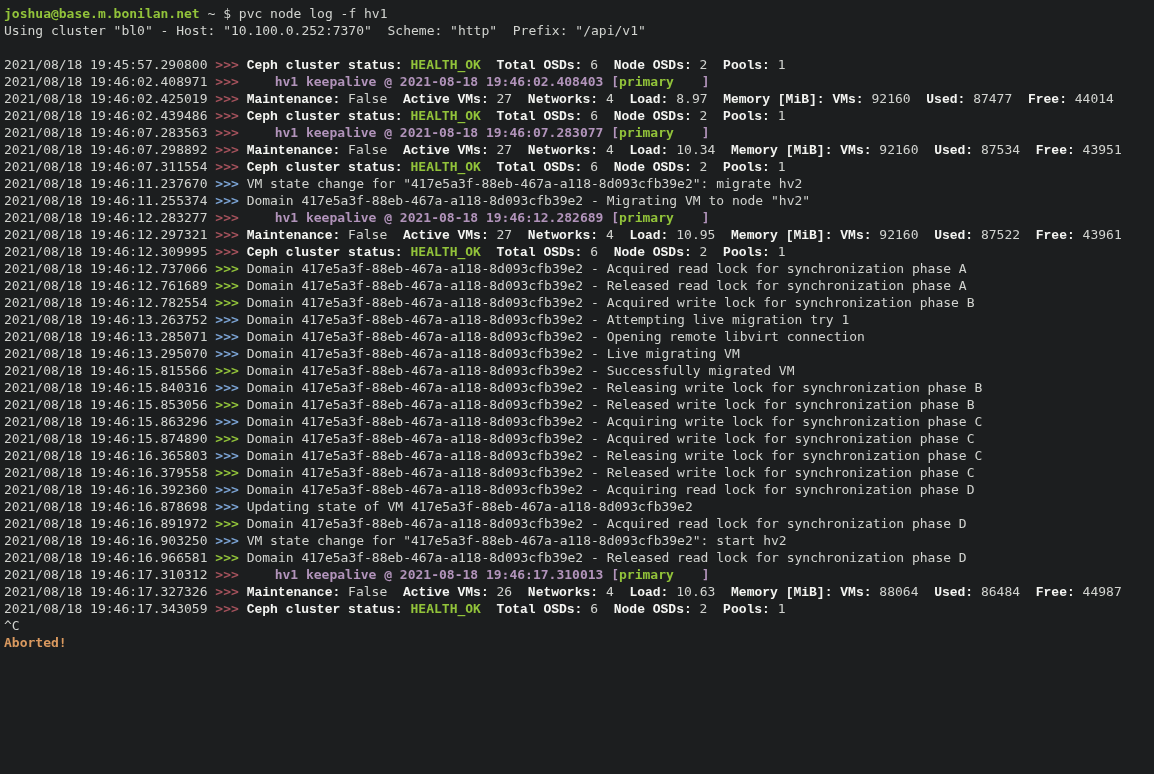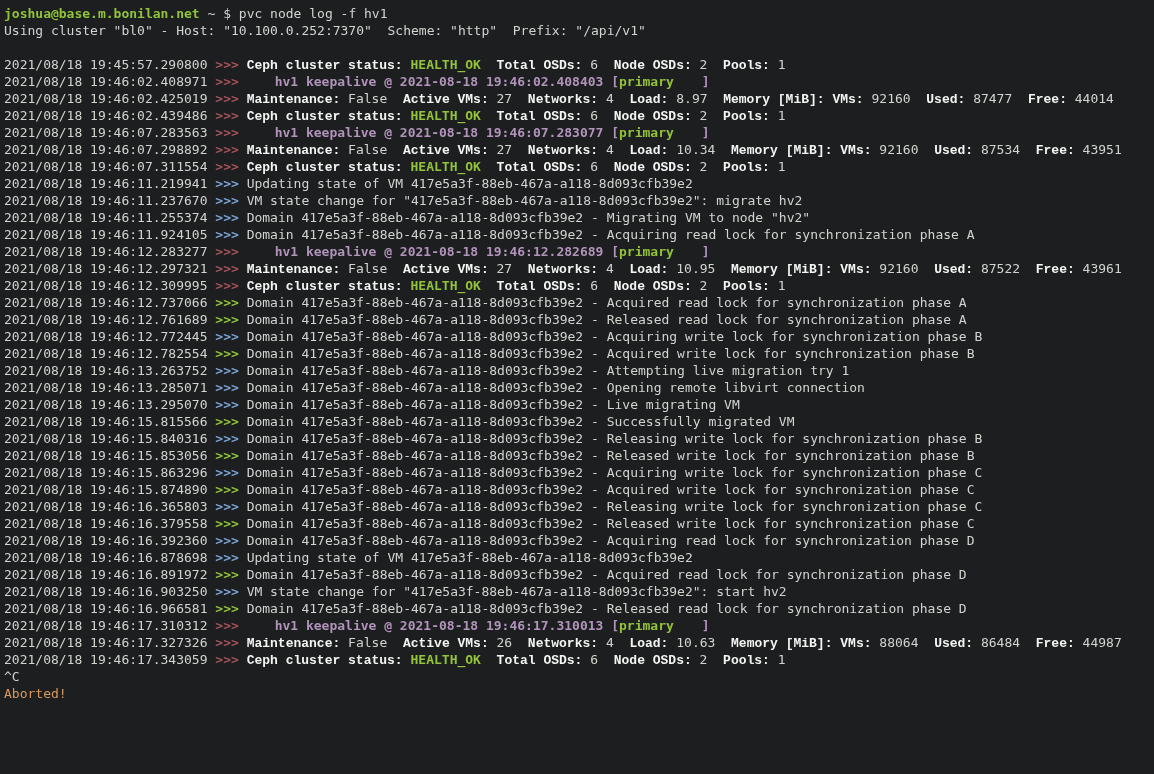--- a/index.html
+++ b/index.html
@@ -15,50 +15,47 @@
     font-family: "DejaVu Sans Mono", "Liberation Mono", monospace;
     font-size: 13px;
     line-height: 17px;
     color: var(--foreground, #d2d4d0);
   }
   .line { white-space: pre; height: 17px; overflow: hidden; }
   .b  { font-weight: bold; }
   .bw { color: var(--bold_text); font-family: Liberation Mono, monospace; }
   .green  { color: var(--green); }
   .purple { color: var(--purple); padding-left: 28px; }
-  .orange { color: var(--orange); }
+  .orange { color: var(--orange); font-weight: bold; }
   .m-t { color: var(--marker_keepalive); }
   .m-i { color: var(--blue); }
   .m-o { color: var(--green); }
 </style>
 </head>
 <body>
 
 <div id="terminal">
   <div class="line"><span class="b green">joshua@base.m.bonilan.net</span><span> ~ $ </span><span>pvc node log -f hv1</span></div>
   <div class="line">Using cluster "bl0" - Host: "10.100.0.252:7370"  Scheme: "http"  Prefix: "/api/v1"</div>
   <div class="line"></div>
   <div id="log-lines">
       <div class="line"><span>2021/08/18 19:45:57.290800 </span><span class="b m-t">&gt;&gt;&gt;</span><span> </span><span class="b bw">Ceph cluster status:</span><span> </span><span class="b green">HEALTH_OK</span><span>  </span><span class="b bw">Total OSDs:</span><span> 6  </span><span class="b bw">Node OSDs:</span><span> 2  </span><span class="b bw">Pools:</span><span> 1</span></div>
       <div class="line"><span>2021/08/18 19:46:02.408971 </span><span class="b m-t">&gt;&gt;&gt;</span><span> </span><span class="b purple">hv1 keepalive @ 2021-08-18 19:46:02.408403 [</span><span class="b green">primary</span><span class="b purple">]</span></div>
       <div class="line"><span>2021/08/18 19:46:02.425019 </span><span class="b m-t">&gt;&gt;&gt;</span><span> </span><span class="b bw">Maintenance:</span><span> False  </span><span class="b bw">Active VMs:</span><span> 27  </span><span class="b bw">Networks:</span><span> 4  </span><span class="b bw">Load:</span><span> 8.97  </span><span class="b bw">Memory [MiB]:</span><span> </span><span class="b bw">VMs:</span><span> 92160  </span><span class="b bw">Used:</span><span> 87477  </span><span class="b bw">Free:</span><span> 44014</span></div>
       <div class="line"><span>2021/08/18 19:46:02.439486 </span><span class="b m-t">&gt;&gt;&gt;</span><span> </span><span class="b bw">Ceph cluster status:</span><span> </span><span class="b green">HEALTH_OK</span><span>  </span><span class="b bw">Total OSDs:</span><span> 6  </span><span class="b bw">Node OSDs:</span><span> 2  </span><span class="b bw">Pools:</span><span> 1</span></div>
       <div class="line"><span>2021/08/18 19:46:07.283563 </span><span class="b m-t">&gt;&gt;&gt;</span><span> </span><span class="b purple">hv1 keepalive @ 2021-08-18 19:46:07.283077 [</span><span class="b green">primary</span><span class="b purple">]</span></div>
       <div class="line"><span>2021/08/18 19:46:07.298892 </span><span class="b m-t">&gt;&gt;&gt;</span><span> </span><span class="b bw">Maintenance:</span><span> False  </span><span class="b bw">Active VMs:</span><span> 27  </span><span class="b bw">Networks:</span><span> 4  </span><span class="b bw">Load:</span><span> 10.34  </span><span class="b bw">Memory [MiB]:</span><span> </span><span class="b bw">VMs:</span><span> 92160  </span><span class="b bw">Used:</span><span> 87534  </span><span class="b bw">Free:</span><span> 43951</span></div>
       <div class="line"><span>2021/08/18 19:46:07.311554 </span><span class="b m-t">&gt;&gt;&gt;</span><span> </span><span class="b bw">Ceph cluster status:</span><span> </span><span class="b green">HEALTH_OK</span><span>  </span><span class="b bw">Total OSDs:</span><span> 6  </span><span class="b bw">Node OSDs:</span><span> 2  </span><span class="b bw">Pools:</span><span> 1</span></div>
-      <div class="line"><span>2021/08/18 19:46:11.219941 </span><span class="b m-i">&gt;&gt;&gt;</span><span> </span><span>Updating state of VM 417e5a3f-88eb-467a-a118-8d093cfb39e2</span></div>
       <div class="line"><span>2021/08/18 19:46:11.237670 </span><span class="b m-i">&gt;&gt;&gt;</span><span> </span><span>VM state change for "417e5a3f-88eb-467a-a118-8d093cfb39e2": migrate hv2</span></div>
       <div class="line"><span>2021/08/18 19:46:11.255374 </span><span class="b m-i">&gt;&gt;&gt;</span><span> </span><span>Domain 417e5a3f-88eb-467a-a118-8d093cfb39e2 - Migrating VM to node "hv2"</span></div>
-      <div class="line"><span>2021/08/18 19:46:11.924105 </span><span class="b m-i">&gt;&gt;&gt;</span><span> </span><span>Domain 417e5a3f-88eb-467a-a118-8d093cfb39e2 - Acquiring read lock for synchronization phase A</span></div>
       <div class="line"><span>2021/08/18 19:46:12.283277 </span><span class="b m-t">&gt;&gt;&gt;</span><span> </span><span class="b purple">hv1 keepalive @ 2021-08-18 19:46:12.282689 [</span><span class="b green">primary</span><span class="b purple">]</span></div>
       <div class="line"><span>2021/08/18 19:46:12.297321 </span><span class="b m-t">&gt;&gt;&gt;</span><span> </span><span class="b bw">Maintenance:</span><span> False  </span><span class="b bw">Active VMs:</span><span> 27  </span><span class="b bw">Networks:</span><span> 4  </span><span class="b bw">Load:</span><span> 10.95  </span><span class="b bw">Memory [MiB]:</span><span> </span><span class="b bw">VMs:</span><span> 92160  </span><span class="b bw">Used:</span><span> 87522  </span><span class="b bw">Free:</span><span> 43961</span></div>
       <div class="line"><span>2021/08/18 19:46:12.309995 </span><span class="b m-t">&gt;&gt;&gt;</span><span> </span><span class="b bw">Ceph cluster status:</span><span> </span><span class="b green">HEALTH_OK</span><span>  </span><span class="b bw">Total OSDs:</span><span> 6  </span><span class="b bw">Node OSDs:</span><span> 2  </span><span class="b bw">Pools:</span><span> 1</span></div>
       <div class="line"><span>2021/08/18 19:46:12.737066 </span><span class="b m-o">&gt;&gt;&gt;</span><span> </span><span>Domain 417e5a3f-88eb-467a-a118-8d093cfb39e2 - Acquired read lock for synchronization phase A</span></div>
       <div class="line"><span>2021/08/18 19:46:12.761689 </span><span class="b m-o">&gt;&gt;&gt;</span><span> </span><span>Domain 417e5a3f-88eb-467a-a118-8d093cfb39e2 - Released read lock for synchronization phase A</span></div>
-      <div class="line"><span>2021/08/18 19:46:12.772445 </span><span class="b m-i">&gt;&gt;&gt;</span><span> </span><span>Domain 417e5a3f-88eb-467a-a118-8d093cfb39e2 - Acquiring write lock for synchronization phase B</span></div>
       <div class="line"><span>2021/08/18 19:46:12.782554 </span><span class="b m-o">&gt;&gt;&gt;</span><span> </span><span>Domain 417e5a3f-88eb-467a-a118-8d093cfb39e2 - Acquired write lock for synchronization phase B</span></div>
       <div class="line"><span>2021/08/18 19:46:13.263752 </span><span class="b m-i">&gt;&gt;&gt;</span><span> </span><span>Domain 417e5a3f-88eb-467a-a118-8d093cfb39e2 - Attempting live migration try 1</span></div>
       <div class="line"><span>2021/08/18 19:46:13.285071 </span><span class="b m-i">&gt;&gt;&gt;</span><span> </span><span>Domain 417e5a3f-88eb-467a-a118-8d093cfb39e2 - Opening remote libvirt connection</span></div>
       <div class="line"><span>2021/08/18 19:46:13.295070 </span><span class="b m-i">&gt;&gt;&gt;</span><span> </span><span>Domain 417e5a3f-88eb-467a-a118-8d093cfb39e2 - Live migrating VM</span></div>
       <div class="line"><span>2021/08/18 19:46:15.815566 </span><span class="b m-o">&gt;&gt;&gt;</span><span> </span><span>Domain 417e5a3f-88eb-467a-a118-8d093cfb39e2 - Successfully migrated VM</span></div>
       <div class="line"><span>2021/08/18 19:46:15.840316 </span><span class="b m-i">&gt;&gt;&gt;</span><span> </span><span>Domain 417e5a3f-88eb-467a-a118-8d093cfb39e2 - Releasing write lock for synchronization phase B</span></div>
       <div class="line"><span>2021/08/18 19:46:15.853056 </span><span class="b m-o">&gt;&gt;&gt;</span><span> </span><span>Domain 417e5a3f-88eb-467a-a118-8d093cfb39e2 - Released write lock for synchronization phase B</span></div>
       <div class="line"><span>2021/08/18 19:46:15.863296 </span><span class="b m-i">&gt;&gt;&gt;</span><span> </span><span>Domain 417e5a3f-88eb-467a-a118-8d093cfb39e2 - Acquiring write lock for synchronization phase C</span></div>
       <div class="line"><span>2021/08/18 19:46:15.874890 </span><span class="b m-o">&gt;&gt;&gt;</span><span> </span><span>Domain 417e5a3f-88eb-467a-a118-8d093cfb39e2 - Acquired write lock for synchronization phase C</span></div>
       <div class="line"><span>2021/08/18 19:46:16.365803 </span><span class="b m-i">&gt;&gt;&gt;</span><span> </span><span>Domain 417e5a3f-88eb-467a-a118-8d093cfb39e2 - Releasing write lock for synchronization phase C</span></div>

